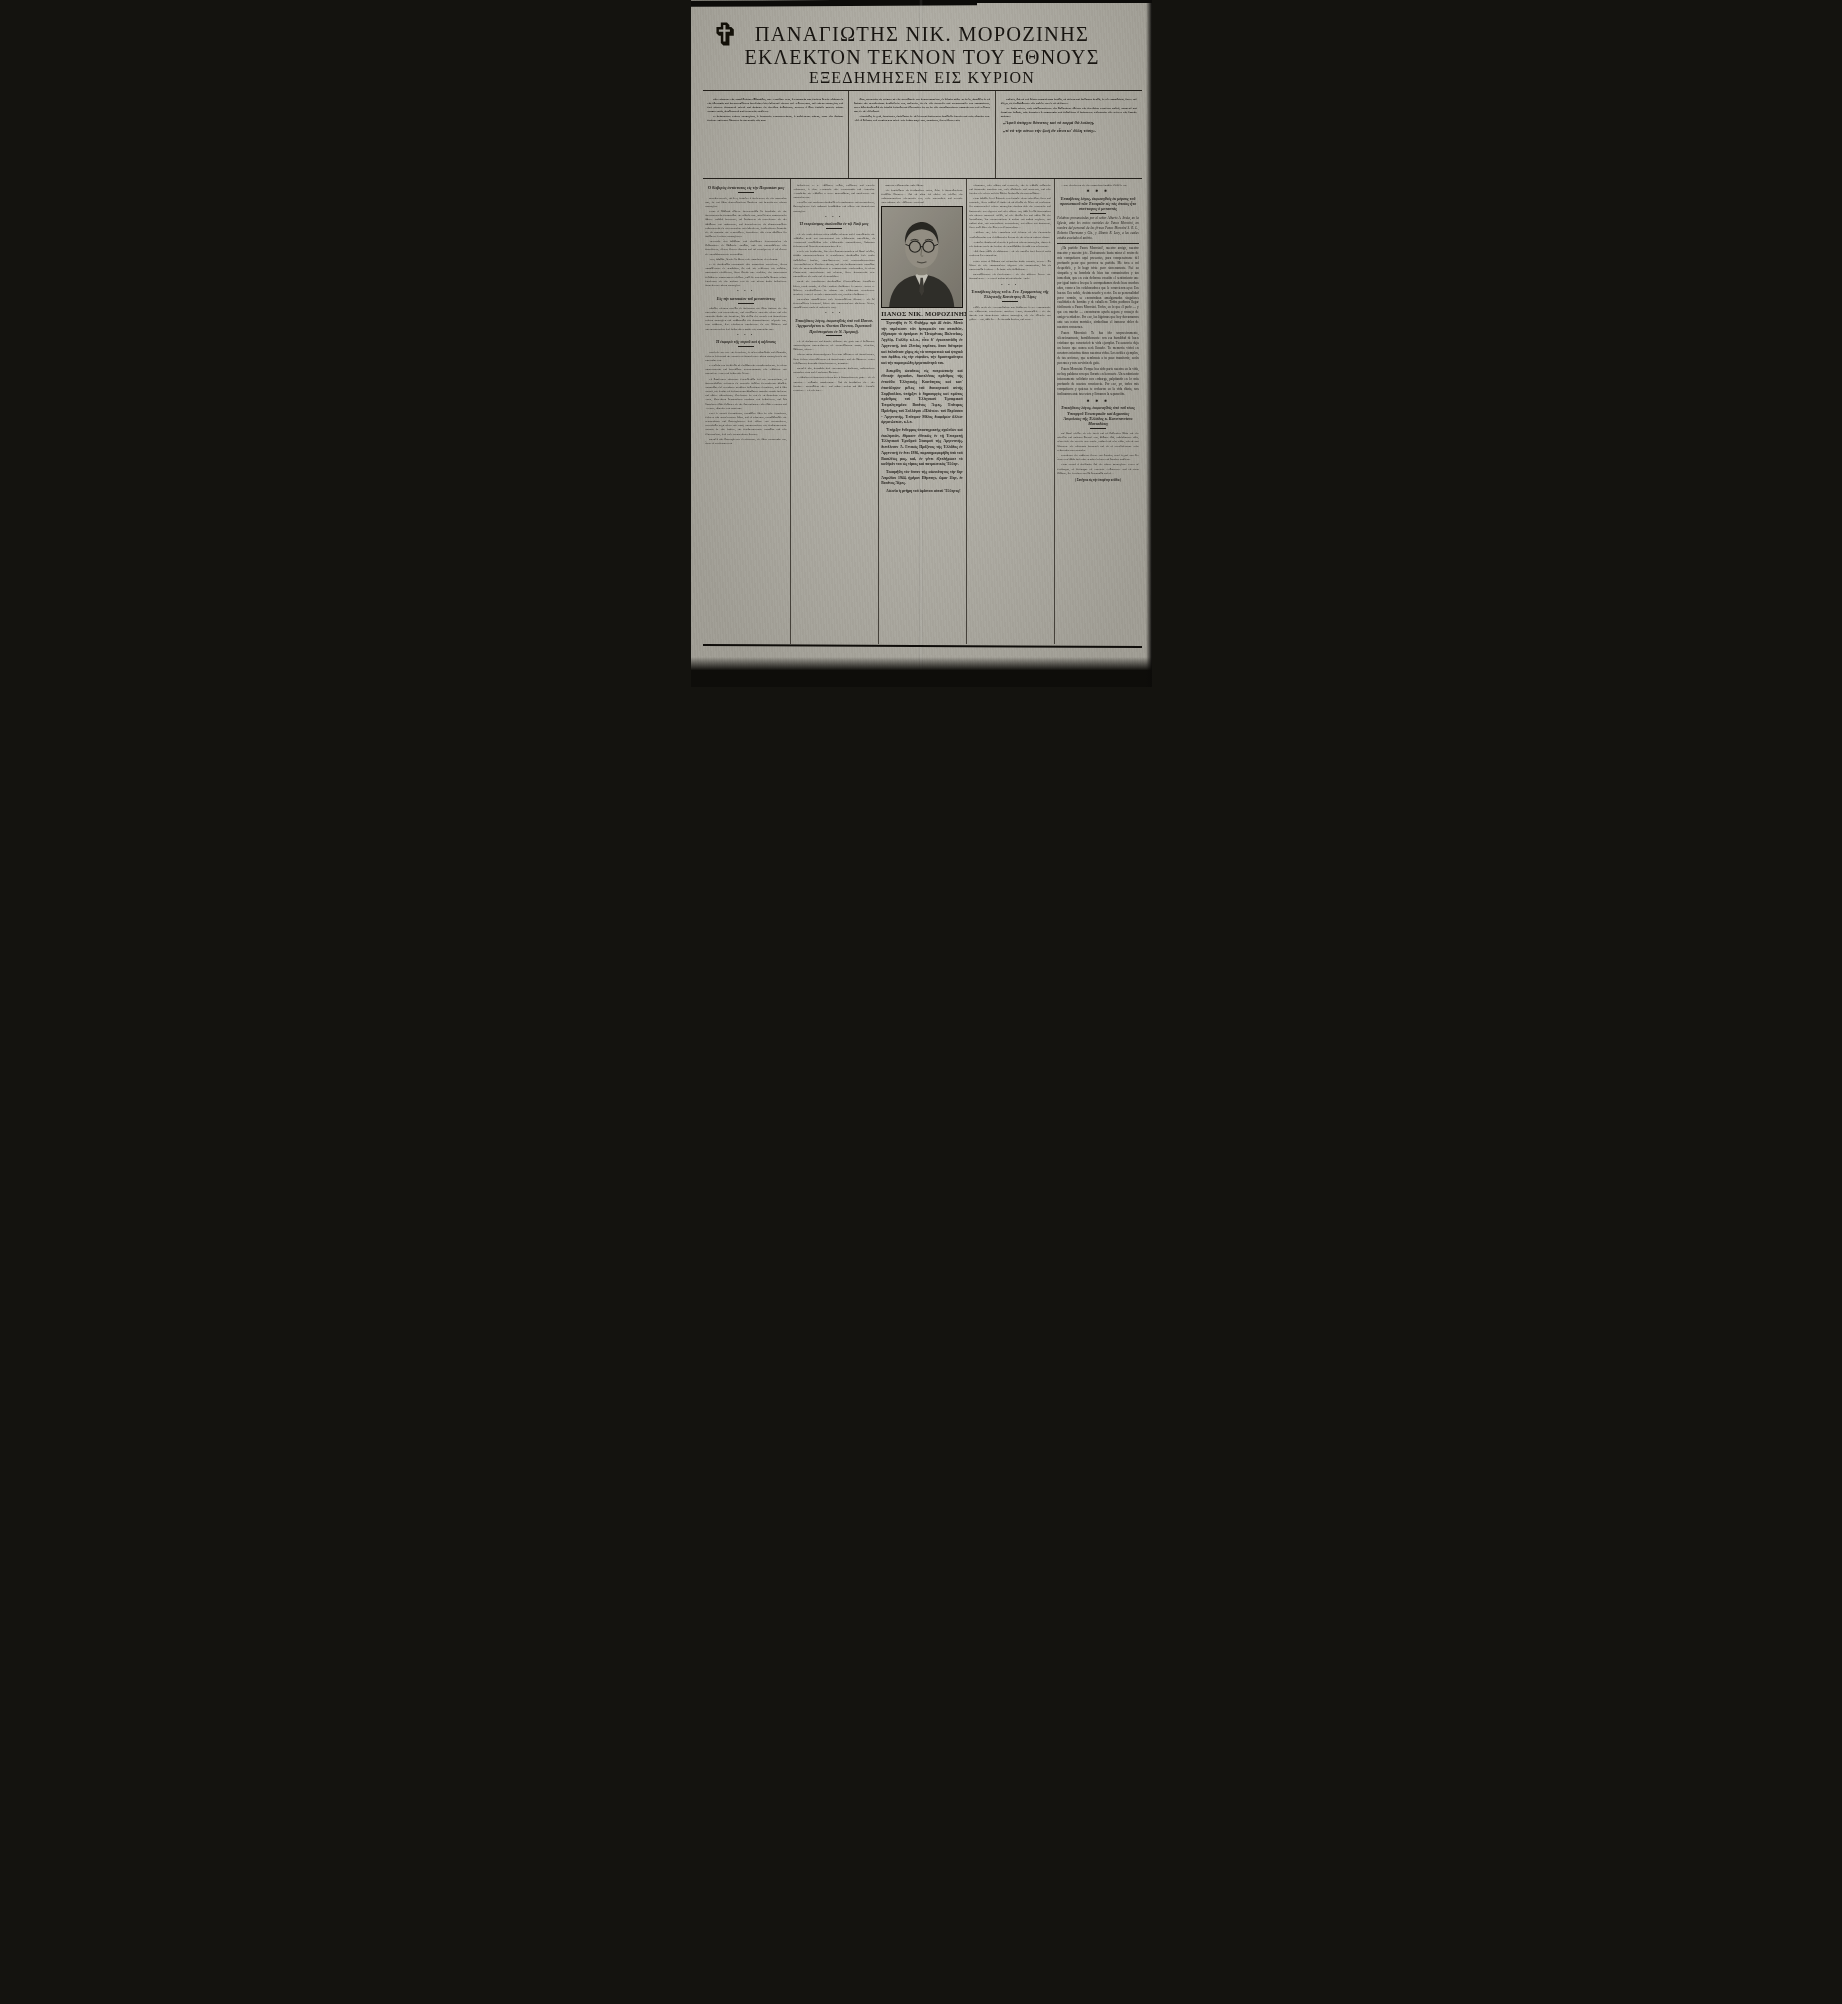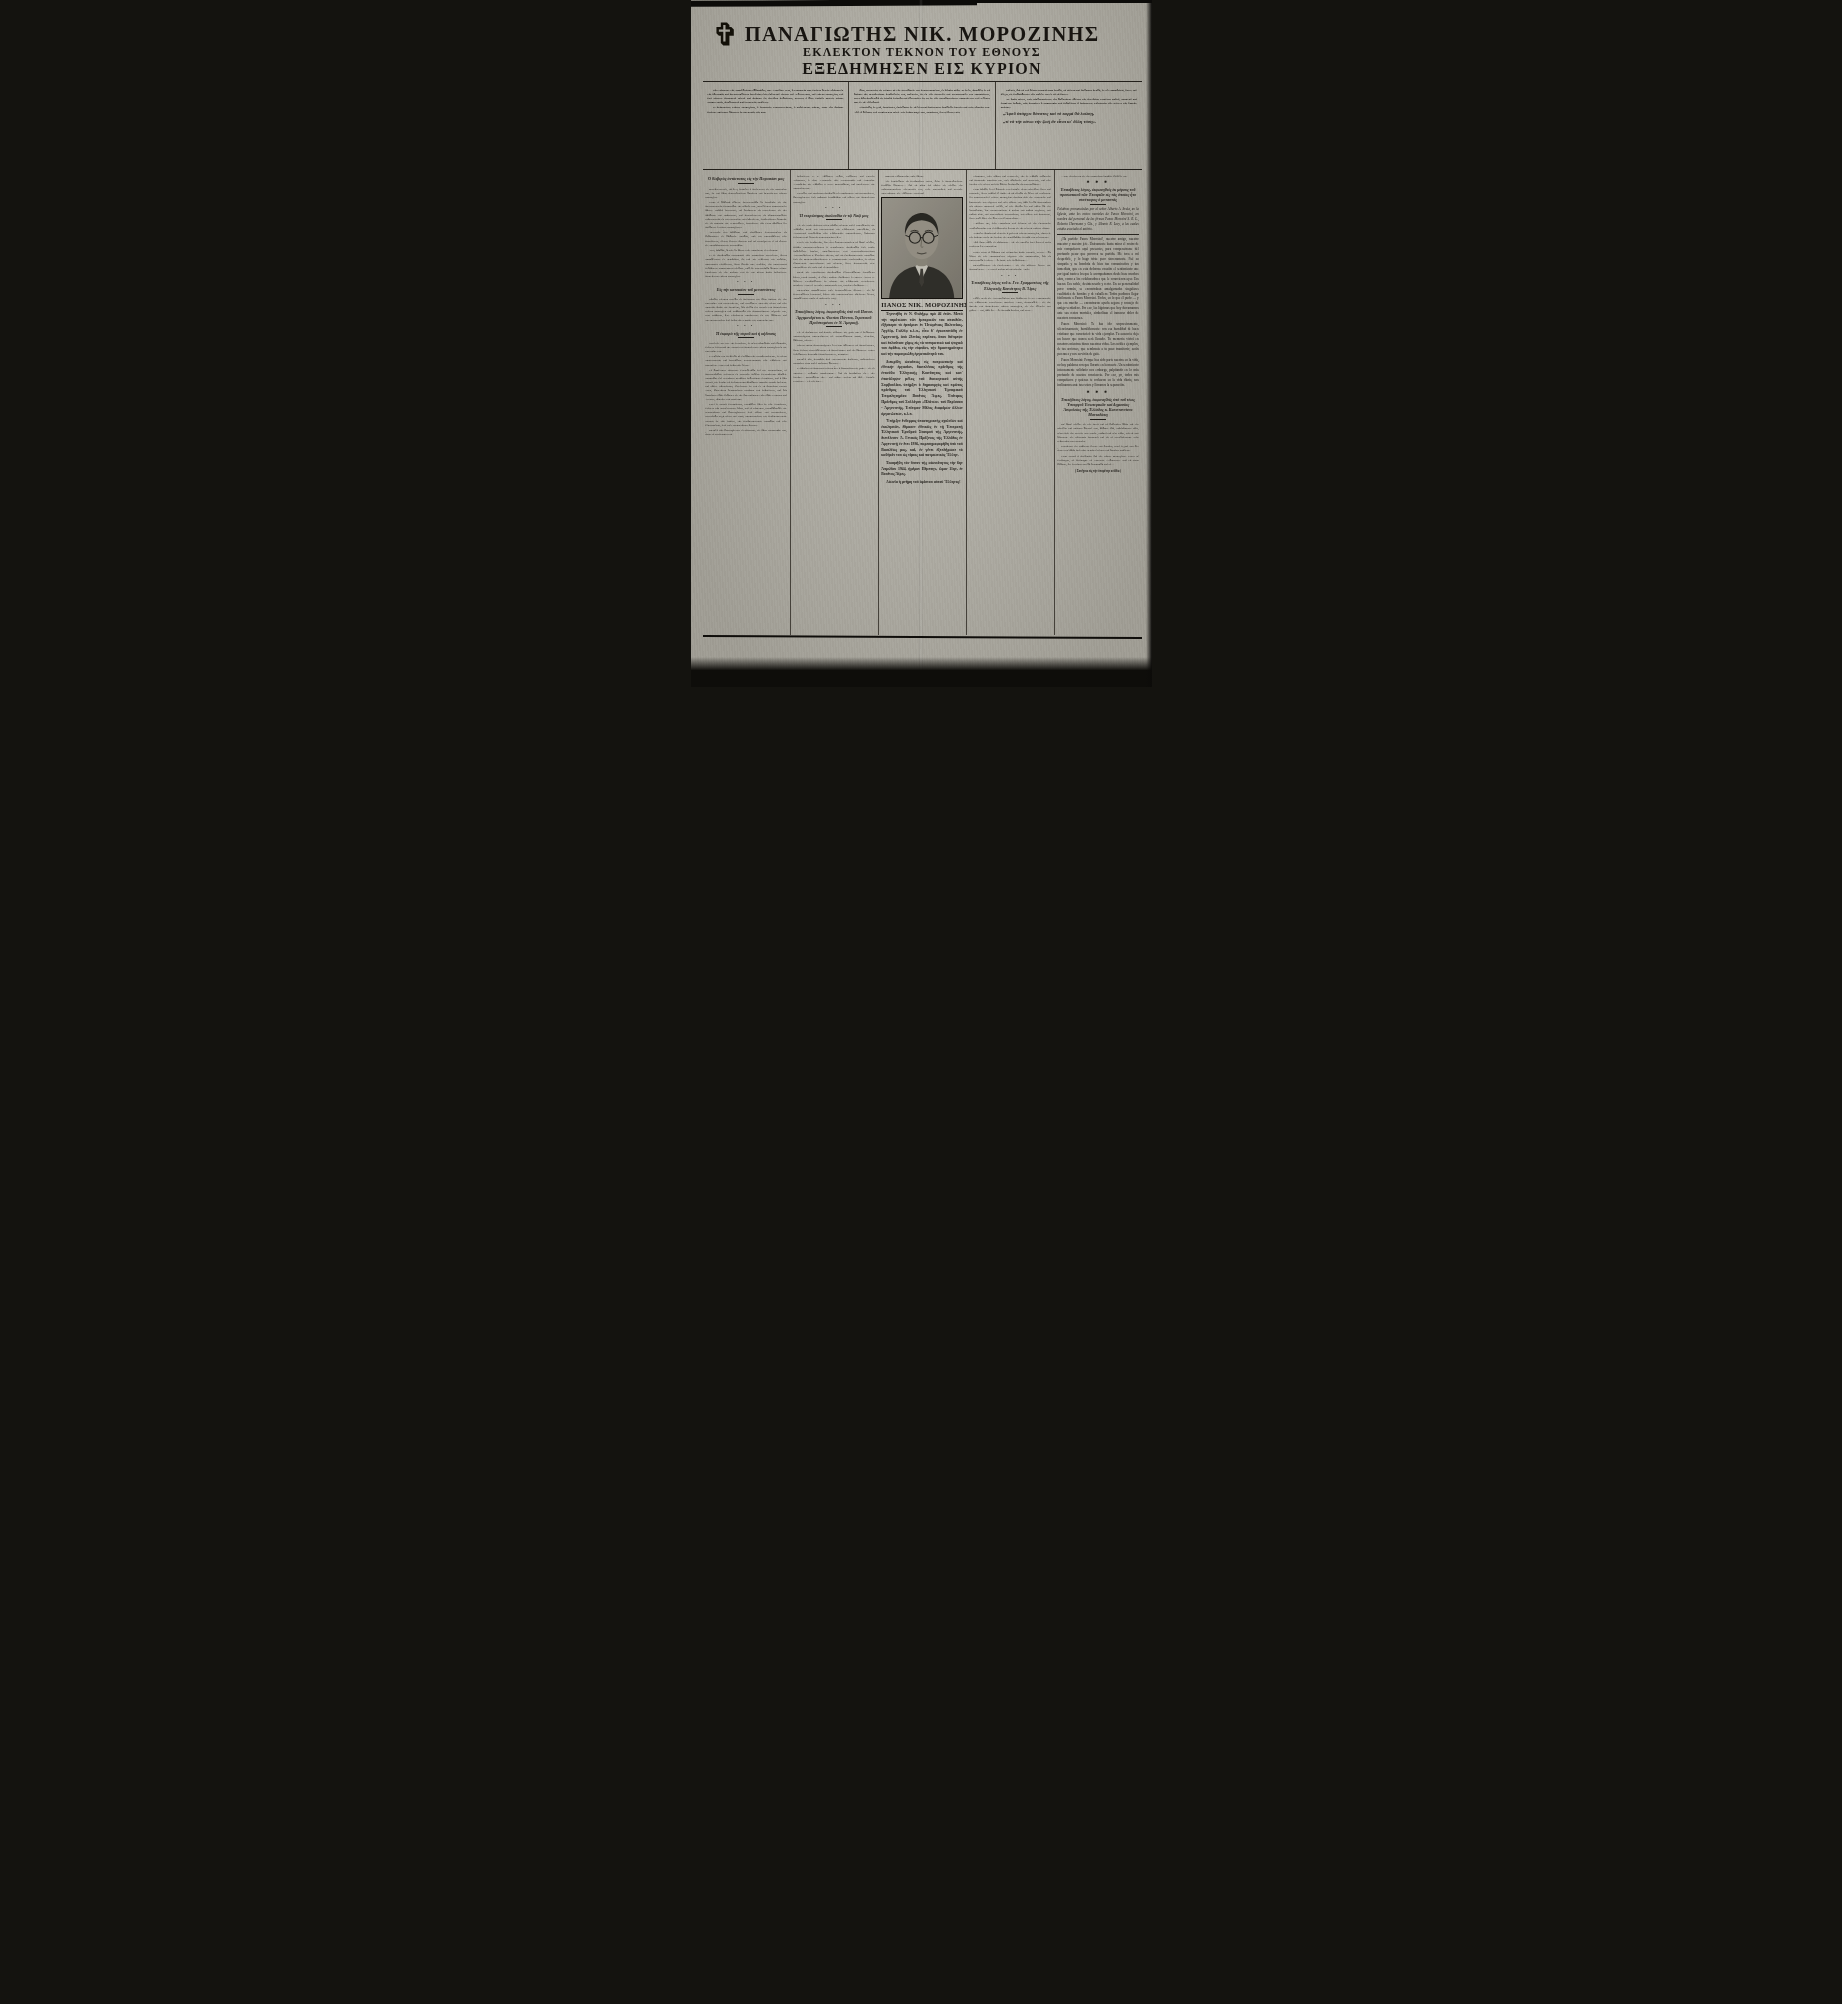--- a/index.html
+++ b/index.html
@@ -11,24 +11,24 @@
   
   .edge-top{position:absolute;left:0;top:0;width:62%;height:6.4px;background:#0c0b09;transform:skewY(-.35deg);}
   .edge-top2{position:absolute;right:0;top:0;width:40%;height:3.2px;background:#0c0b09;}
   .edge-right{position:absolute;right:0;top:0;width:5.6px;height:100%;background:linear-gradient(to left,#0c0b09,rgba(12,11,9,0));}
   .edge-bl{position:absolute;left:0;bottom:0;width:100%;height:30px;background:linear-gradient(to top,#0e0d0a 55%,rgba(14,13,10,0));}
   .fold{position:absolute;left:49.6%;top:0;width:4px;height:100%;background:linear-gradient(to right,rgba(0,0,0,.09),rgba(255,255,255,.10),rgba(0,0,0,.07));}
 
   .content{position:absolute;left:12px;top:8px;width:439px;}
   
   .masthead{position:relative;text-align:center;padding:15.2px 3.2px 4px 3.2px;border-bottom:0.8px solid #23201b;}
-  .mast-line{font-weight:bold;letter-spacing:1.2px;line-height:1.12;white-space:nowrap;
+  .mast-line{font-weight:normal;letter-spacing:1.2px;line-height:1.12;white-space:nowrap;
              font-stretch:condensed;color:#181511;}
   .l1{font-size:20.5px;}
-  .l2{font-size:12px;}
+  .l2{font-size:20px;}
   .l3{font-size:16px;}
   .cross{position:absolute;left:10.4px;top:12px;font-size:30px;line-height:1;color:#131008;font-weight:bold;}
   
   .intro{display:flex;border-bottom:0.8px solid #23201b;height:87px;overflow:hidden;}
   .icol{flex:1 1 0;padding:5.6px 4.8px 3.2px 4.8px;font-size:4.6px;font-weight:bold;line-height:1.55;text-align:justify;overflow:hidden;}
   .icol + .icol{border-left:0.6px solid #3d3931;}
   .icol .blk{margin:0 0 0.8px 0;text-indent:5.6px;}
   .icol .blk-v{text-indent:0;margin:0.4px 0 0 2.4px;font-style:italic;}
   
   .cols{display:flex;align-items:stretch;height:465px;overflow:hidden;}

